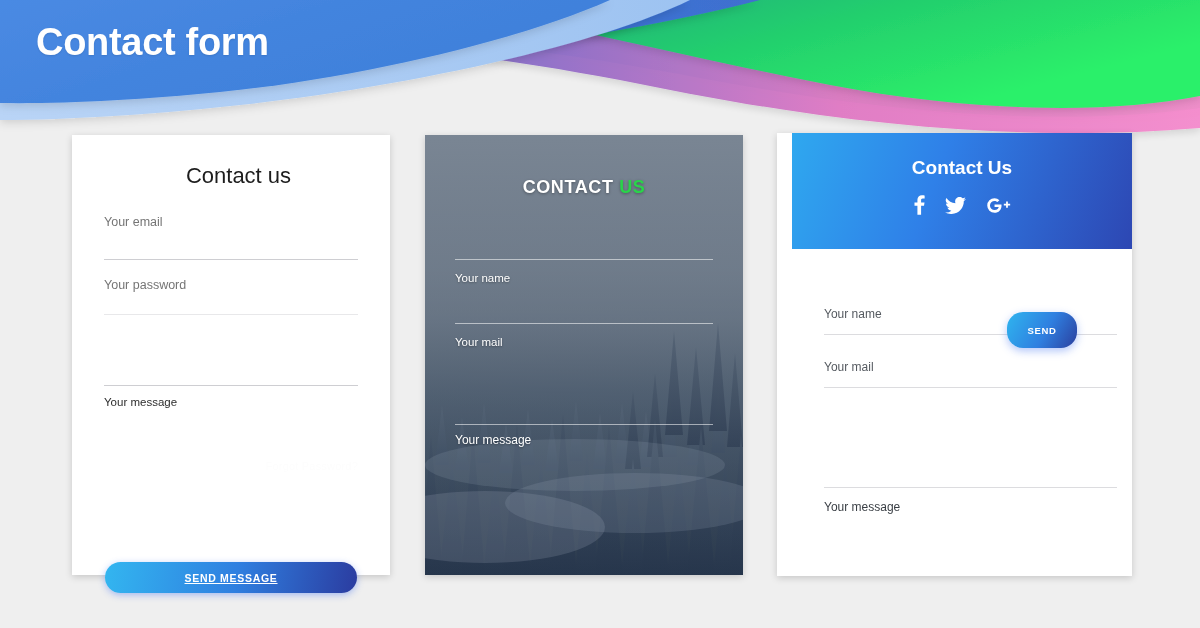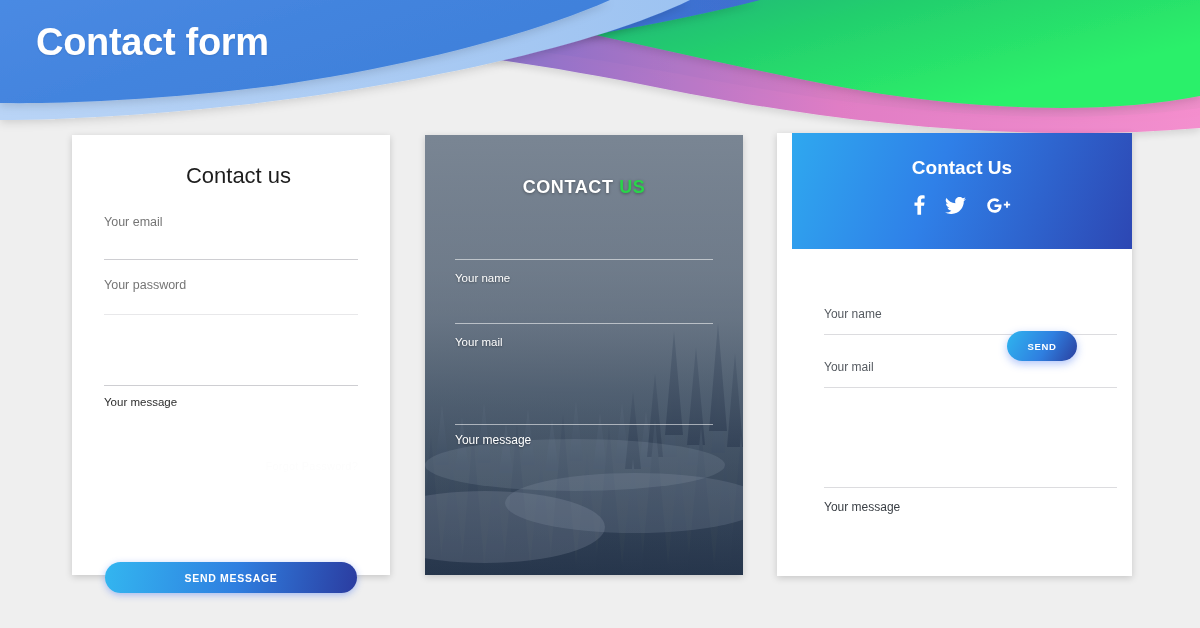--- a/index.html
+++ b/index.html
@@ -66,20 +66,21 @@
     position: absolute; left: 33px; top: 427px;
     width: 252px; height: 31px;
     border: none; border-radius: 18px;
     background: linear-gradient(100deg, #33b6f0 0%, #2f7fe0 52%, #2b3ca0 100%);
     color: #fff;
     font-size: 10.5px; font-weight: bold;
     letter-spacing: .7px;
     font-family: "Liberation Sans", sans-serif;
     box-shadow: 0 2px 7px rgba(60,110,240,0.42);
     cursor: pointer;
+    text-decoration: underline;
   }
 
   
   #card2 {
     left: 425px; top: 135px; width: 318px; height: 440px;
     overflow: hidden;
   }
   #c2-photo {
     position: absolute; inset: 0;
     background:
@@ -128,22 +129,22 @@
   .c3-body { position: relative; height: 327px; }
   .c3-label {
     position: absolute; left: 32px;
     font-size: 12px; color: #555a60;
   }
   .c3-rule {
     position: absolute; left: 32px; width: 293px;
     height: 1px; background: #dcdcdf;
   }
   #c3-send {
-    position: absolute; left: 215px; top: 82px;
-    width: 70px; height: 30px;
+    position: absolute; left: 215px; top: 63px;
+    width: 70px; height: 36px;
     border: none; border-radius: 16px;
     background: linear-gradient(120deg, #2fb5ef 0%, #2f7fe0 55%, #2b3f9e 100%);
     color: #fff; font-size: 9.5px; font-weight: bold; letter-spacing: .6px;
     font-family: "Liberation Sans", sans-serif;
     box-shadow: 0 3px 8px rgba(60,110,240,0.40);
     cursor: pointer;
   }
 </style>
 </head>
 <body>

